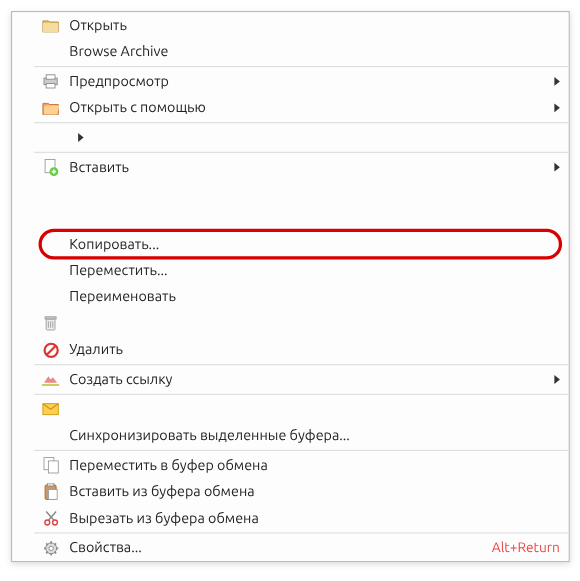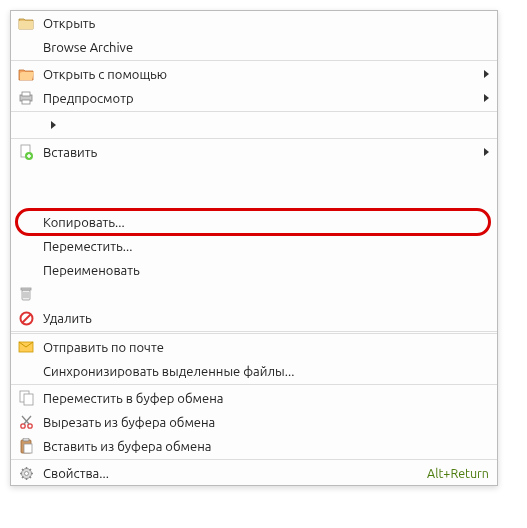--- a/index.html
+++ b/index.html
@@ -8,39 +8,40 @@
     font-family: "Segoe UI", "Ubuntu", Arial, sans-serif;
     font-size: 13px;
     background: #fff;
     color: #222;
   }
   .menu {
     border: 1px solid #bbb;
     background: #fdfdfd;
     width: 486px;
     box-shadow: 0 2px 6px rgba(0,0,0,.15);
+    padding-left: 20px;
   }
   .item {
     display: flex;
     align-items: center;
     height: 24px;
     padding: 0 8px 0 6px;
     position: relative;
   }
   .item .icon {
     width: 18px;
     height: 18px;
     margin-right: 8px;
     display: flex;
     align-items: center;
     justify-content: center;
     flex: 0 0 18px;
   }
   .item .label { flex: 1; white-space: nowrap; }
-  .item .shortcut { color: #4d7c0f; margin-left: 10px; font-size: 12.5px; }
+  .item .shortcut { color: #ef4444; margin-left: 10px; font-size: 12.5px; }
   .item .arrow {
     width: 0; height: 0;
     border-top: 4px solid transparent;
     border-bottom: 4px solid transparent;
     border-left: 5px solid #333;
     margin-left: 8px;
   }
   .sep {
     height: 1px;
     margin: 1px 0;
@@ -76,37 +77,37 @@
   <div class="item">
     <span class="icon"></span>
     <span class="label">Browse Archive</span>
   </div>
 
   <div class="sep"></div>
 
   <div class="item">
     <span class="icon">
       <svg width="16" height="14" viewBox="0 0 16 14">
-          <path fill="#f4a460" stroke="#c07030" stroke-width=".8" d="M1 3h5l1 1h8v9H1z"></path>
-          <path fill="#ffd090" d="M2 6l2-1h12l-2 8H2z"></path>
-        </svg>
-    </span>
-    <span class="label">Открыть с помощью</span>
-    <span class="arrow"></span>
-  </div>
-
-  <div class="item">
-    <span class="icon">
-      <svg width="16" height="14" viewBox="0 0 16 14">
           <rect x="2" y="4" width="12" height="6" fill="#ccc" stroke="#888" stroke-width=".8"></rect>
           <rect x="4" y="1" width="8" height="4" fill="#fff" stroke="#888" stroke-width=".8"></rect>
           <rect x="4" y="9" width="8" height="4" fill="#fff" stroke="#888" stroke-width=".8"></rect>
         </svg>
     </span>
     <span class="label">Предпросмотр</span>
+    <span class="arrow"></span>
+  </div>
+
+  <div class="item">
+    <span class="icon">
+      <svg width="16" height="14" viewBox="0 0 16 14">
+          <path fill="#f4a460" stroke="#c07030" stroke-width=".8" d="M1 3h5l1 1h8v9H1z"></path>
+          <path fill="#ffd090" d="M2 6l2-1h12l-2 8H2z"></path>
+        </svg>
+    </span>
+    <span class="label">Открыть с помощью</span>
     <span class="arrow"></span>
   </div>
 
   <div class="sep"></div>
 
   <div class="item">
     <span class="icon"></span>
     <span class="arrow"></span>
   </div>
 
@@ -157,70 +158,79 @@
       <svg width="15" height="15" viewBox="0 0 15 15">
           <circle cx="7.5" cy="7.5" r="6" fill="#fff" stroke="#d33" stroke-width="2"></circle>
           <path stroke="#d33" stroke-width="2" d="M3.5 11.5L11.5 3.5"></path>
         </svg>
     </span>
     <span class="label">Удалить</span>
   </div>
 
   <div class="sep"></div>
 
+  <div class="item">
+    <span class="icon">
+      <svg width="16" height="14" viewBox="0 0 16 14">
+          <path fill="#e88" d="M2 10l4-6 2 3 2-2 4 5z"></path>
+          <path fill="#cc6" d="M0 11h16v2H0z"></path>
+        </svg>
+    </span>
+    <span class="label">Создать ссылку</span>
+    <span class="arrow"></span>
+  </div>
 
   <div class="sep"></div>
 
   <div class="item">
     <span class="icon">
       <svg width="16" height="12" viewBox="0 0 16 12">
           <rect x="1" y="1" width="14" height="10" fill="#fc5" stroke="#c90" stroke-width=".8"></rect>
           <path stroke="#c90" fill="none" d="M1 1l7 5 7-5"></path>
         </svg>
     </span>
-    <span class="label">Отправить по почте</span>
-  </div>
-
-  <div class="item">
-    <span class="icon"></span>
-    <span class="label">Синхронизировать выделенные файлы...</span>
+  </div>
+
+  <div class="item">
+    <span class="icon"></span>
+    <span class="label">Синхронизировать выделенные буфера...</span>
   </div>
 
   <div class="sep"></div>
 
   <div class="item">
     <span class="icon">
       <svg width="15" height="16" viewBox="0 0 15 16">
           <rect x="1" y="1" width="9" height="11" fill="#fff" stroke="#999" stroke-width=".8"></rect>
           <rect x="5" y="4" width="9" height="11" fill="#fff" stroke="#999" stroke-width=".8"></rect>
         </svg>
     </span>
     <span class="label">Переместить в буфер обмена</span>
+  </div>
+
+  <div class="item">
+    <span class="icon">
+      <svg width="14" height="16" viewBox="0 0 14 16">
+          <rect x="2" y="2" width="10" height="13" rx="1" fill="#c96" stroke="#963" stroke-width=".8"></rect>
+          <rect x="4" y="0" width="6" height="3" rx="1" fill="#ddd" stroke="#888" stroke-width=".8"></rect>
+          <rect x="5" y="6" width="8" height="9" fill="#fff" stroke="#999" stroke-width=".8"></rect>
+        </svg>
+    </span>
+    <span class="label">Вставить из буфера обмена</span>
   </div>
 
   <div class="item">
     <span class="icon">
       <svg width="15" height="15" viewBox="0 0 15 15">
           <circle cx="4" cy="11" r="2.2" fill="none" stroke="#d44" stroke-width="1.3"></circle>
           <circle cx="11" cy="11" r="2.2" fill="none" stroke="#d44" stroke-width="1.3"></circle>
           <path stroke="#888" stroke-width="1.3" d="M5 9L12 1M10 9L3 1"></path>
         </svg>
     </span>
     <span class="label">Вырезать из буфера обмена</span>
-  </div>
-
-  <div class="item">
-    <span class="icon">
-      <svg width="14" height="16" viewBox="0 0 14 16">
-          <rect x="2" y="2" width="10" height="13" rx="1" fill="#c96" stroke="#963" stroke-width=".8"></rect>
-          <rect x="4" y="0" width="6" height="3" rx="1" fill="#ddd" stroke="#888" stroke-width=".8"></rect>
-          <rect x="5" y="6" width="8" height="9" fill="#fff" stroke="#999" stroke-width=".8"></rect>
-        </svg>
-    </span>
-    <span class="label">Вставить из буфера обмена</span>
   </div>
 
   <div class="sep"></div>
 
   <div class="item">
     <span class="icon">
       <svg width="15" height="15" viewBox="0 0 15 15">
           <circle cx="7.5" cy="7.5" r="5" fill="#ddd" stroke="#888" stroke-width=".8"></circle>
           <circle cx="7.5" cy="7.5" r="2" fill="#fff" stroke="#888" stroke-width=".8"></circle>
           <g stroke="#888" stroke-width="1.5">

